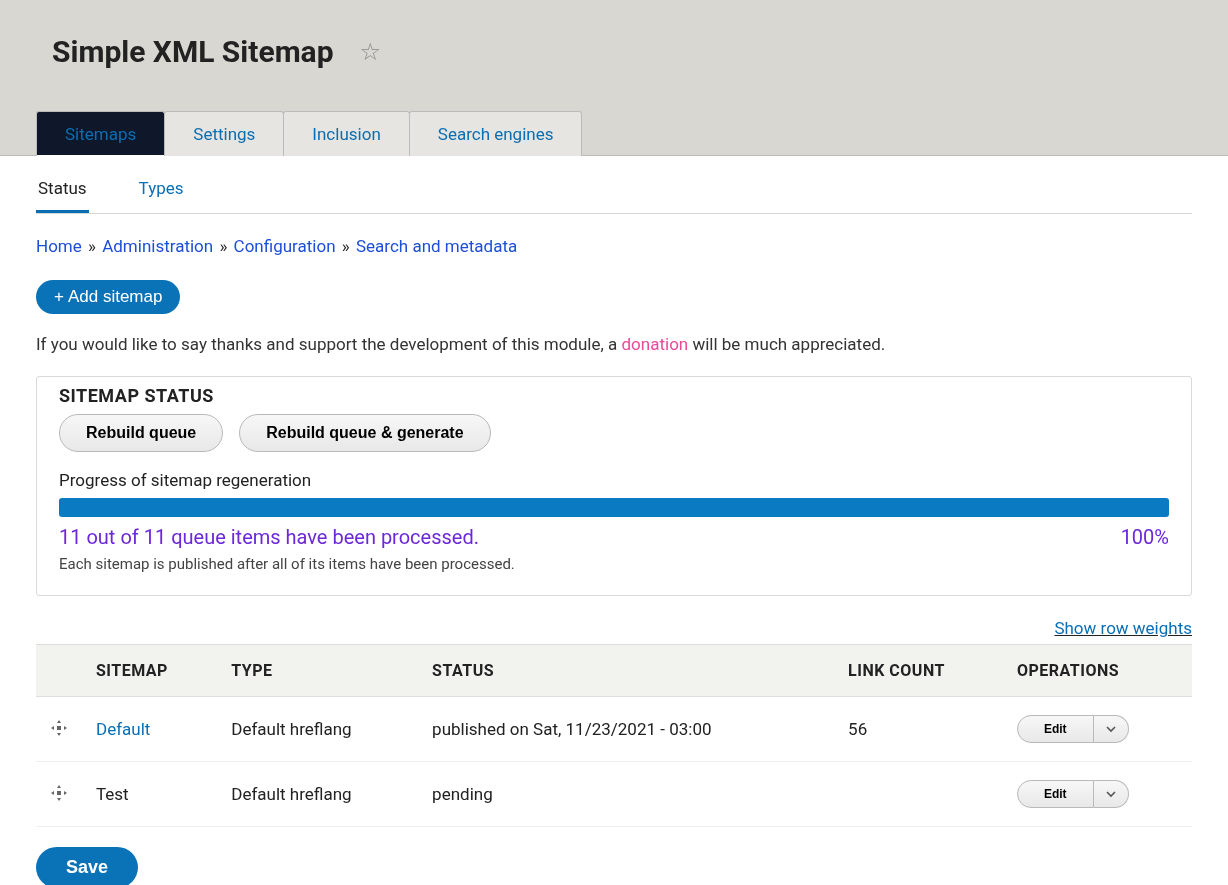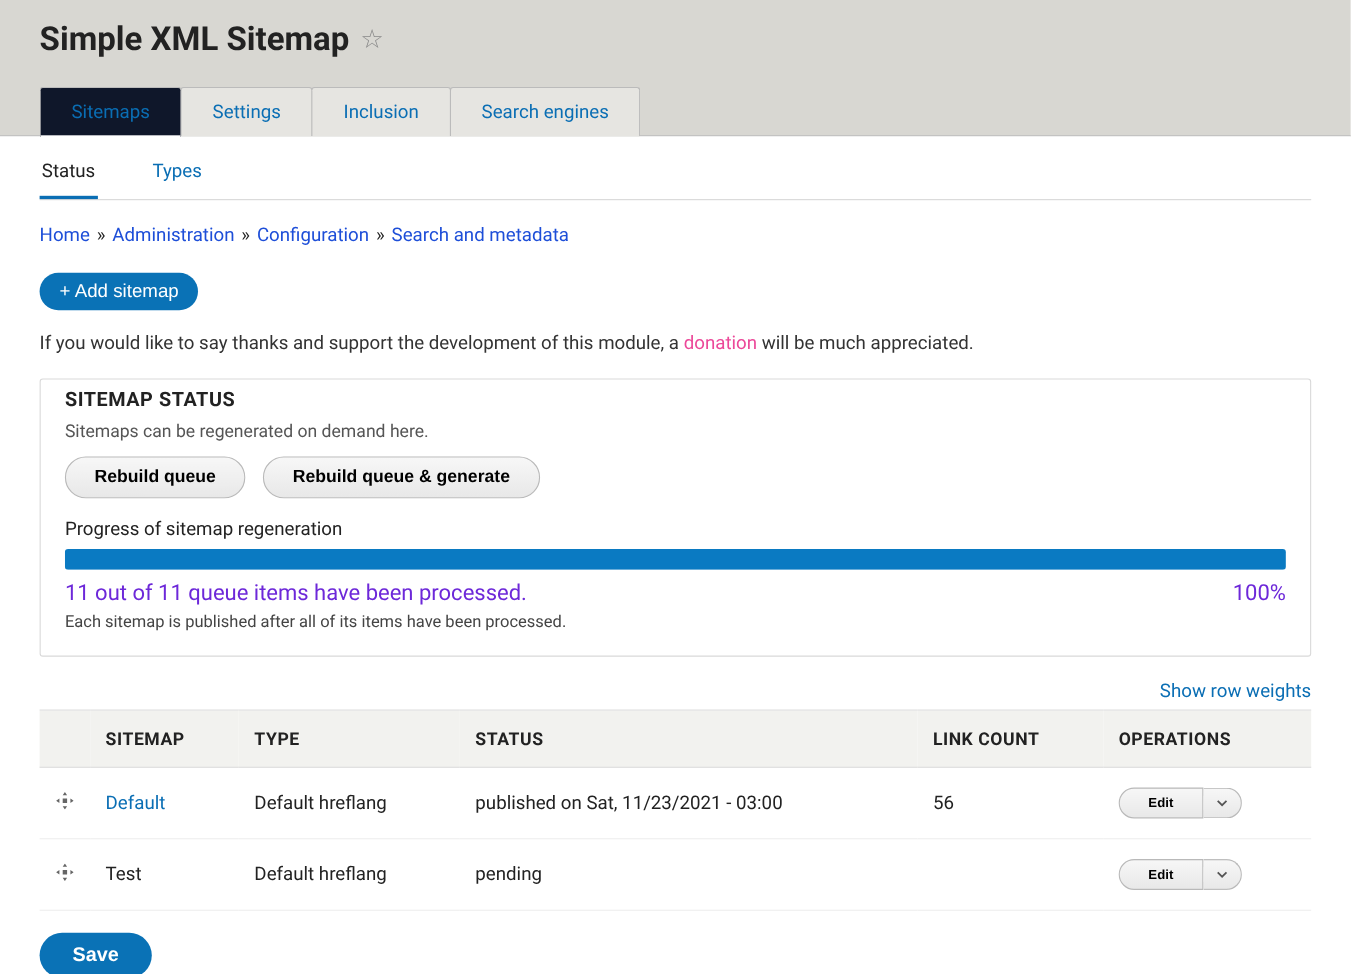--- a/index.html
+++ b/index.html
@@ -1,19 +1,19 @@
 <!DOCTYPE html>
 <html><head>
 <meta charset="utf-8">
 <style>
   * { box-sizing: border-box; }
   html, body { margin:0; padding:0; font-family: -apple-system, BlinkMacSystemFont, "Segoe UI", Roboto, "Helvetica Neue", Arial, sans-serif; color:#222; font-size:16px; }
   .header-region { background:#d8d7d2; padding:18px 36px 0 36px; border-bottom:1px solid #bbb; }
   .title-row { display:flex; align-items:center; gap:10px; margin-bottom:26px; }
-  h1 { font-size:30px; font-weight:700; margin:0; }
+  h1 { font-size:30px; font-weight:700; margin:16px; }
   .star { color:#8a8a8a; font-size:24px; cursor:pointer; }
   .primary-tabs { display:flex; gap:0; margin-bottom:-1px; }
   .primary-tab { padding:12px 28px; border:1px solid #bbb; border-bottom:none; background:#e6e5e1; color:#0a6eb4; cursor:pointer; font-size:17px; border-radius:3px 3px 0 0; margin-right:-1px; }
   .primary-tab.active { background:#0f172a; color:#0a6eb4; position:relative; z-index:2; }
   .primary-tab.active::after { content:''; position:absolute; left:0; right:0; bottom:-1px; height:2px; background:#fff; }
   .content { background:#fff; padding:0 36px 30px 36px; }
   .secondary-tabs { display:flex; gap:48px; border-bottom:1px solid #d7d7d7; margin-bottom:22px; padding-top:14px; }
   .secondary-tab { padding:8px 2px 12px 2px; color:#0a6eb4; cursor:pointer; font-size:17px; border-bottom:3px solid transparent; }
   .secondary-tab.active { color:#222; border-bottom-color:#0a6eb4; }
   .breadcrumb { margin:0 0 24px 0; font-size:17px; }
@@ -25,21 +25,21 @@
   .thanks a { color:#ec4899; text-decoration:none; }
   .fieldset { border:1px solid #d9d9d9; border-radius:3px; padding:8px 22px 22px 22px; margin-bottom:22px; }
   .fieldset-legend { font-weight:700; letter-spacing:0.5px; font-size:18px; margin-bottom:8px; color:#222; }
   .fieldset-desc { color:#555; font-size:16px; margin-bottom:14px; }
   .secondary-btn { display:inline-block; background:linear-gradient(#f7f7f7,#e8e8e8); border:1px solid #b9b9b9; border-radius:22px; padding:9px 26px; font-weight:700; font-size:16px; cursor:pointer; margin-right:12px; }
   .progress-label { margin:18px 0 8px 0; font-size:17px; }
   .progress-bar { width:100%; height:19px; background:#e8e8e8; border-radius:3px; overflow:hidden; }
   .progress-fill { height:100%; background:#0a7ac2; width:100%; }
   .progress-row { display:flex; justify-content:space-between; font-size:20px; color:#6d28d9; margin-top:8px; }
   .progress-note { font-size:15px; color:#444; margin-top:6px; }
-  .row-weights { text-align:right; margin:6px 0; }
+  .row-weights { text-align:right; margin:6px 0;text-decoration:underline; }
   .row-weights a { color:#0a6eb4; text-decoration:none; cursor:pointer; font-size:17px; }
   table { width:100%; border-collapse:collapse; }
   thead th { text-align:left; background:#f2f2ef; padding:16px 14px; font-size:16px; letter-spacing:0.5px; border-bottom:1px solid #ddd; border-top:1px solid #ddd; font-weight:700; }
   tbody td { padding:18px 14px; border-bottom:1px solid #eee; font-size:17px; vertical-align:middle; }
   .drag-handle { cursor:move; display:inline-flex; align-items:center; justify-content:center; width:18px; height:18px; }
   .drag-handle svg { width:16px; height:16px; }
   .sitemap-link { color:#0a6eb4; text-decoration:none; cursor:pointer; }
   .op-wrap { display:inline-flex; }
   .edit-btn { background:linear-gradient(#f7f7f7,#e8e8e8); border:1px solid #b9b9b9; border-radius:22px 0 0 22px; padding:0 26px; font-weight:700; font-size:12px; cursor:pointer; }
   .drop-btn { background:linear-gradient(#f7f7f7,#e8e8e8); border:1px solid #b9b9b9; border-left:none; border-radius:0 22px 22px 0; padding:8px 12px; cursor:pointer; display:flex; align-items:center; }
@@ -83,21 +83,20 @@
   <button class="add-btn">
     <span class="plus">+</span><span>Add sitemap</span>
   </button>
 
   <p class="thanks">
     <span>If you would like to say thanks and support the development of this module, a </span><a>donation</a><span> will be much appreciated.</span>
   </p>
 
   <div class="fieldset">
     <div class="fieldset-legend">SITEMAP STATUS</div>
-    <div class="fieldset-desc">Sitemaps can be regenerated on demand here.</div>
     <button class="secondary-btn">Rebuild queue</button>
     <button class="secondary-btn">Rebuild queue &amp; generate</button>
     <div class="progress-label">Progress of sitemap regeneration</div>
     <div class="progress-bar">
       <div class="progress-fill"></div>
     </div>
     <div class="progress-row">
       <span>11 out of 11 queue items have been processed.</span>
       <span>100%</span>
     </div>

